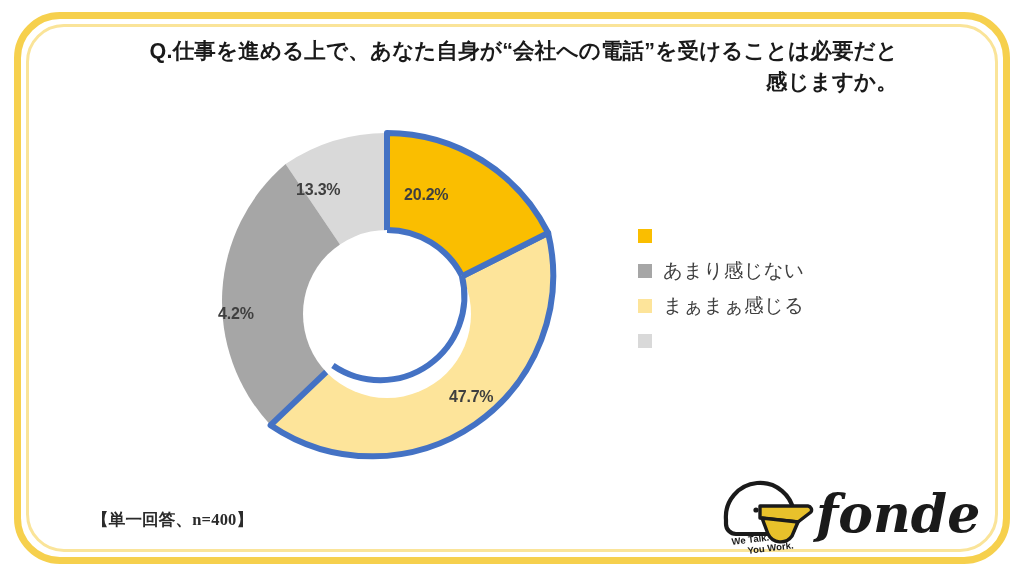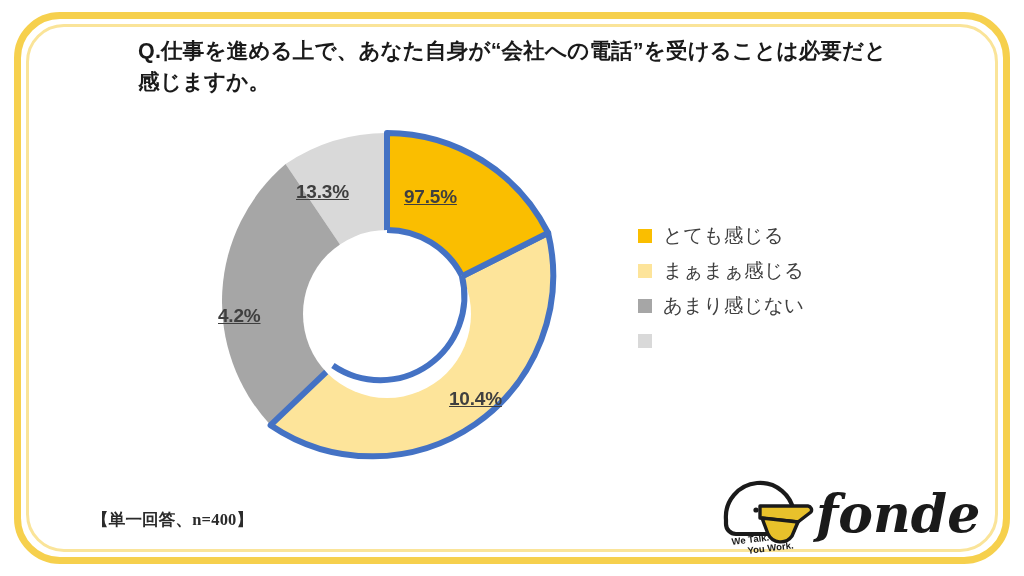--- a/index.html
+++ b/index.html
@@ -44,21 +44,21 @@
     box-sizing: border-box;
     pointer-events: none;
   }
 
   
   .title {
     position: absolute;
     left: 138px;
     top: 36px;
     width: 760px;
-    text-align: left;
+    text-align: right;
     font-size: 21.5px;
     font-weight: bold;
     line-height: 1.42;
     color: #1a1a1a;
     letter-spacing: 0.2px;
   }
 
   
   .chart-wrap {
     position: absolute;
@@ -69,26 +69,25 @@
   }
   .chart-wrap svg {
     display: block;
     width: 362px;
     height: 362px;
     overflow: visible;
   }
 
   .slice-label {
     position: absolute;
-    font-size: 19px;
+    font-size: 16px;
     font-weight: bold;
     color: #3f3f3f;
     white-space: nowrap;
     letter-spacing: -0.2px;
-    text-decoration: underline;
   }
   .slice-label.very { color: #3f3f3f; left: 404px; top: 186px; }
   .slice-label.somewhat { left: 449px; top: 388px; }
   .slice-label.notmuch { left: 218px; top: 305px; }
   .slice-label.notatall { left: 296px; top: 181px; }
 
   
   .legend {
     position: absolute;
     left: 638px;
@@ -155,37 +154,36 @@
 
       <path d="M 181 181 L 181 0 A 181 181 0 0 1 342.1 99.9 Z" fill="#FABE00" stroke="#4472C4" stroke-width="6" stroke-linejoin="round"></path>
 
       <circle cx="181" cy="181" r="84" fill="#ffffff"></circle>
 
       <path d="M 181 97 A 84 84 0 0 1 255.8 142.6" fill="none" stroke="#4472C4" stroke-width="6"></path>
       <path d="M 255.8 142.6 A 84 84 0 0 1 126.9 232.5" fill="none" stroke="#4472C4" stroke-width="6"></path>
     </svg>
   </div>
 
-  <div class="slice-label very">97.5%</div>
-  <div class="slice-label somewhat">10.4%</div>
+  <div class="slice-label very">20.2%</div>
+  <div class="slice-label somewhat">47.7%</div>
   <div class="slice-label notmuch">4.2%</div>
   <div class="slice-label notatall">13.3%</div>
 
   <div class="legend">
     <div class="legend-row">
       <span class="legend-swatch" style="background:#FABE00"></span>
-      <span class="legend-text">とても感じる</span>
+    </div>
+    <div class="legend-row">
+      <span class="legend-swatch" style="background:#A6A6A6"></span>
+      <span class="legend-text">あまり感じない</span>
     </div>
     <div class="legend-row">
       <span class="legend-swatch" style="background:#FDE49A"></span>
       <span class="legend-text">まぁまぁ感じる</span>
-    </div>
-    <div class="legend-row">
-      <span class="legend-swatch" style="background:#A6A6A6"></span>
-      <span class="legend-text">あまり感じない</span>
     </div>
     <div class="legend-row">
       <span class="legend-swatch" style="background:#D9D9D9"></span>
     </div>
   </div>
 
   <div class="footnote">【単一回答、n=400】</div>
 
   <div class="logo">
     <svg viewBox="0 0 268 84" xmlns="http://www.w3.org/2000/svg">

